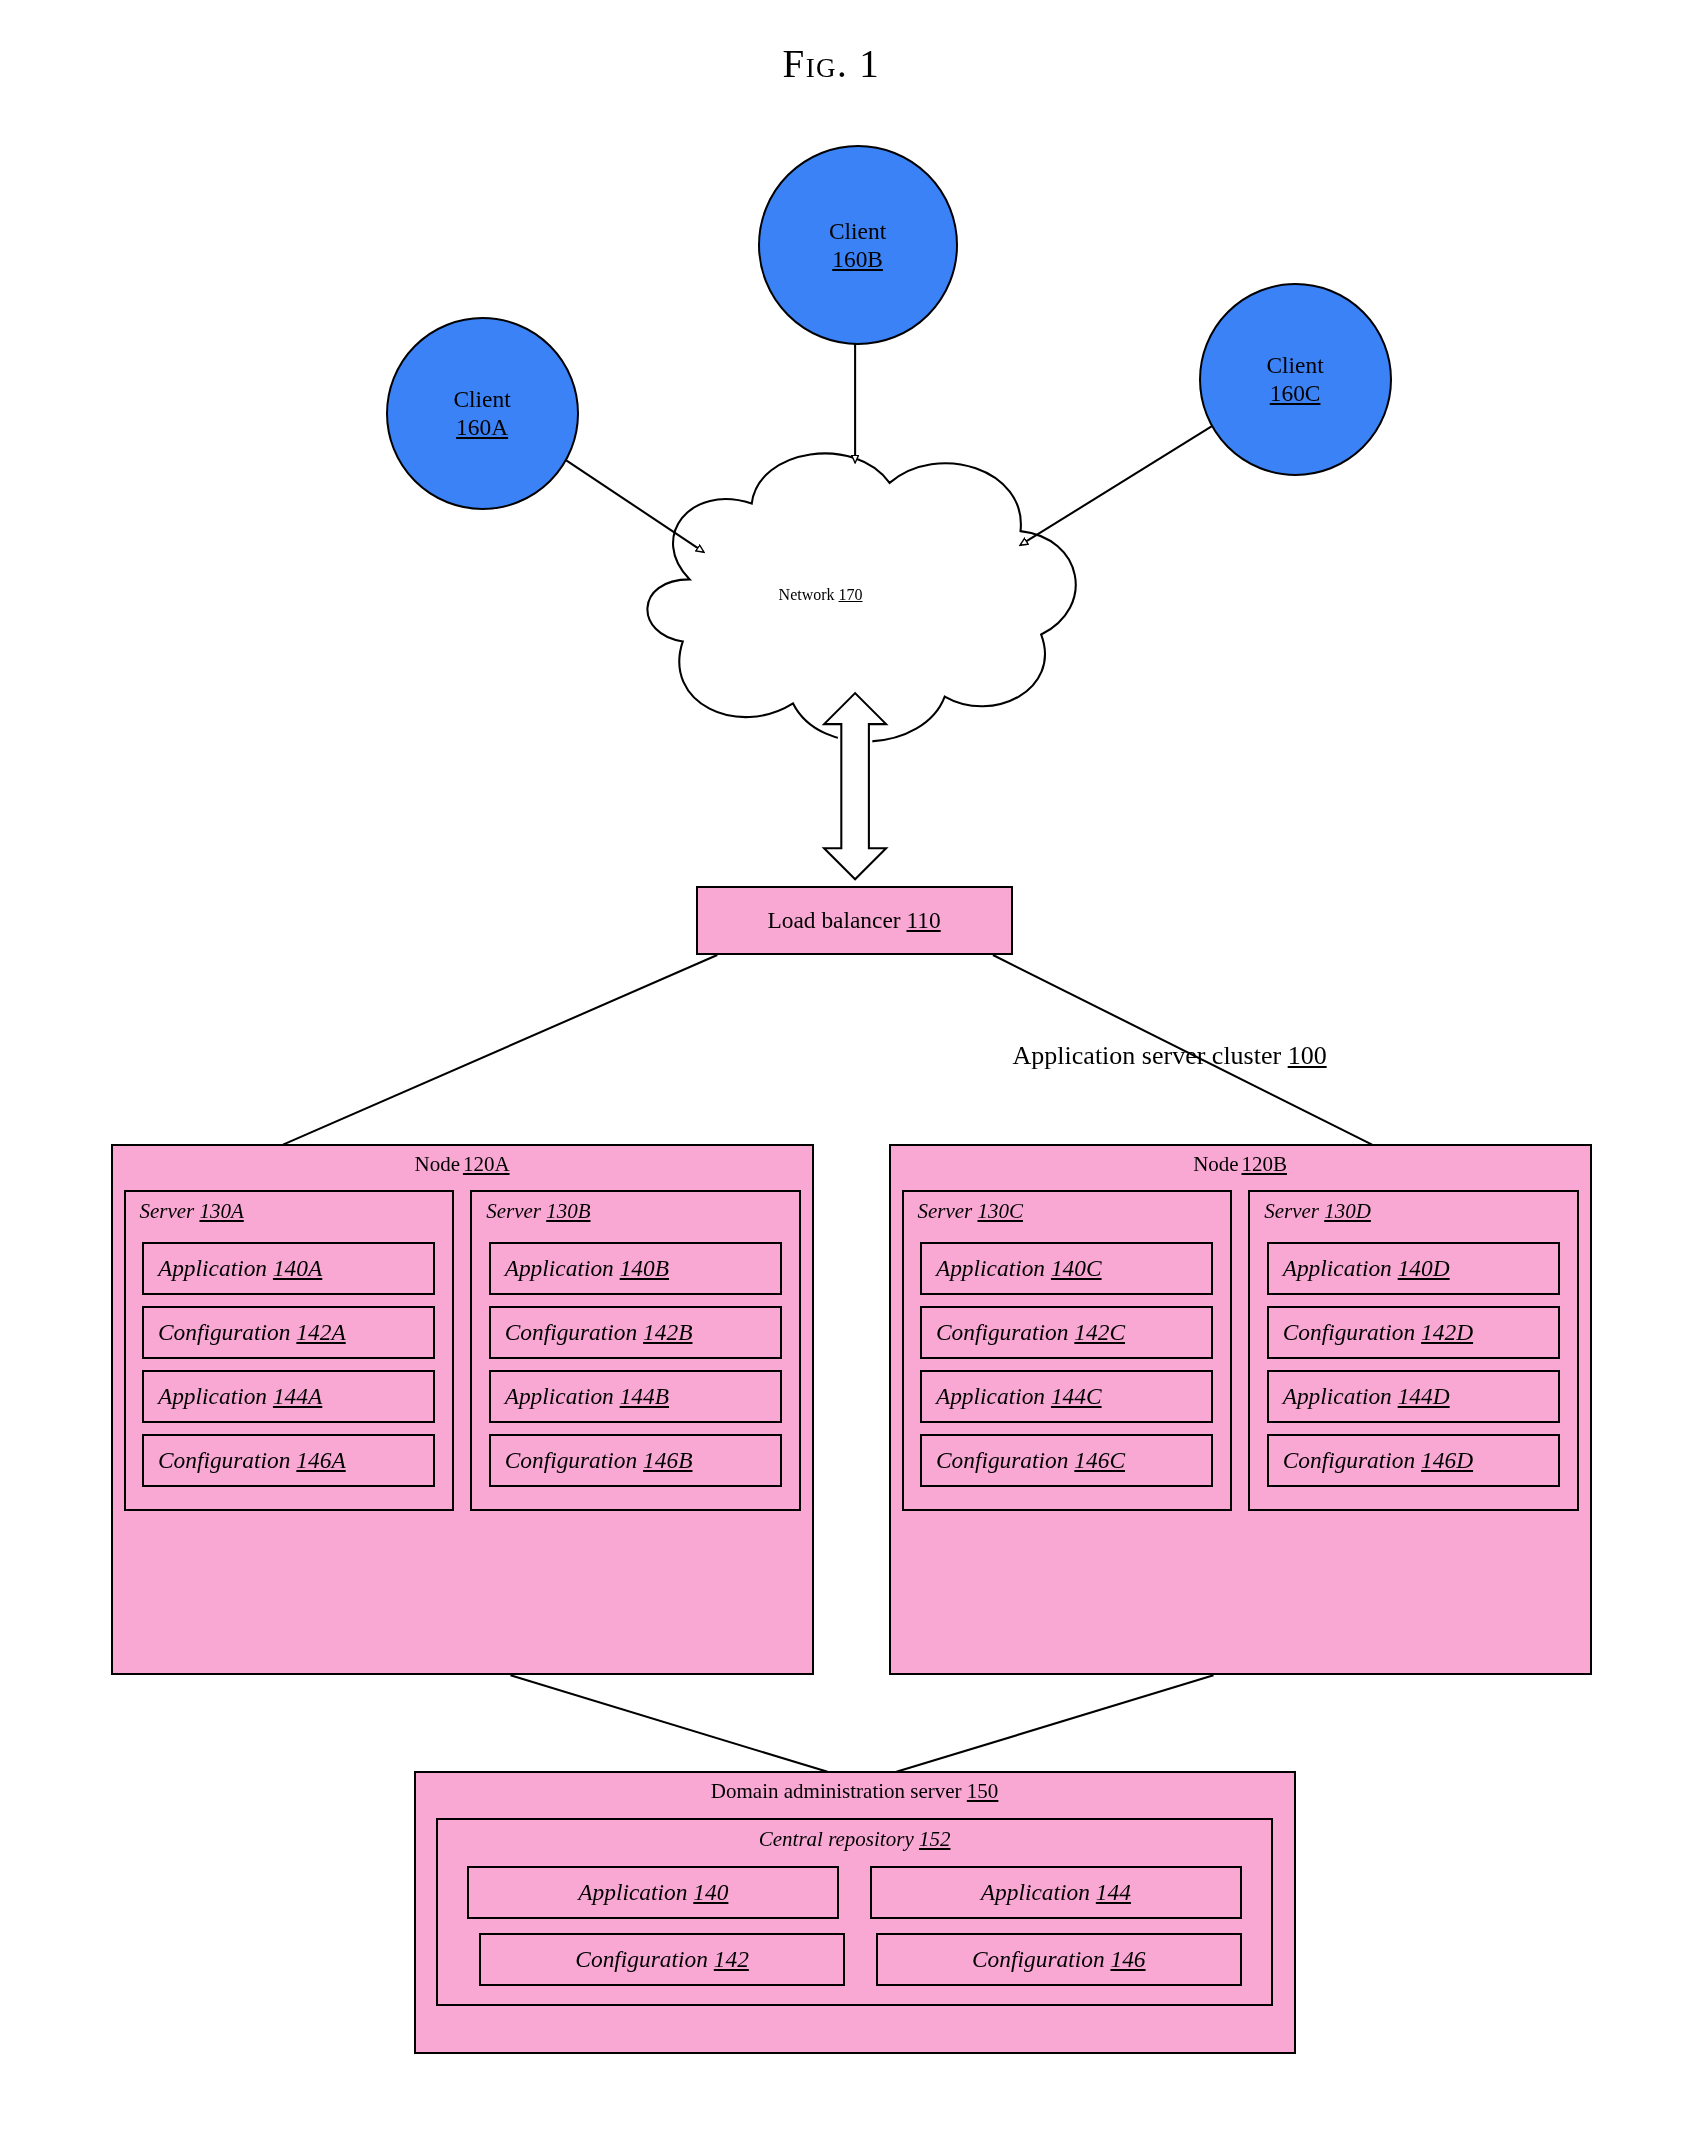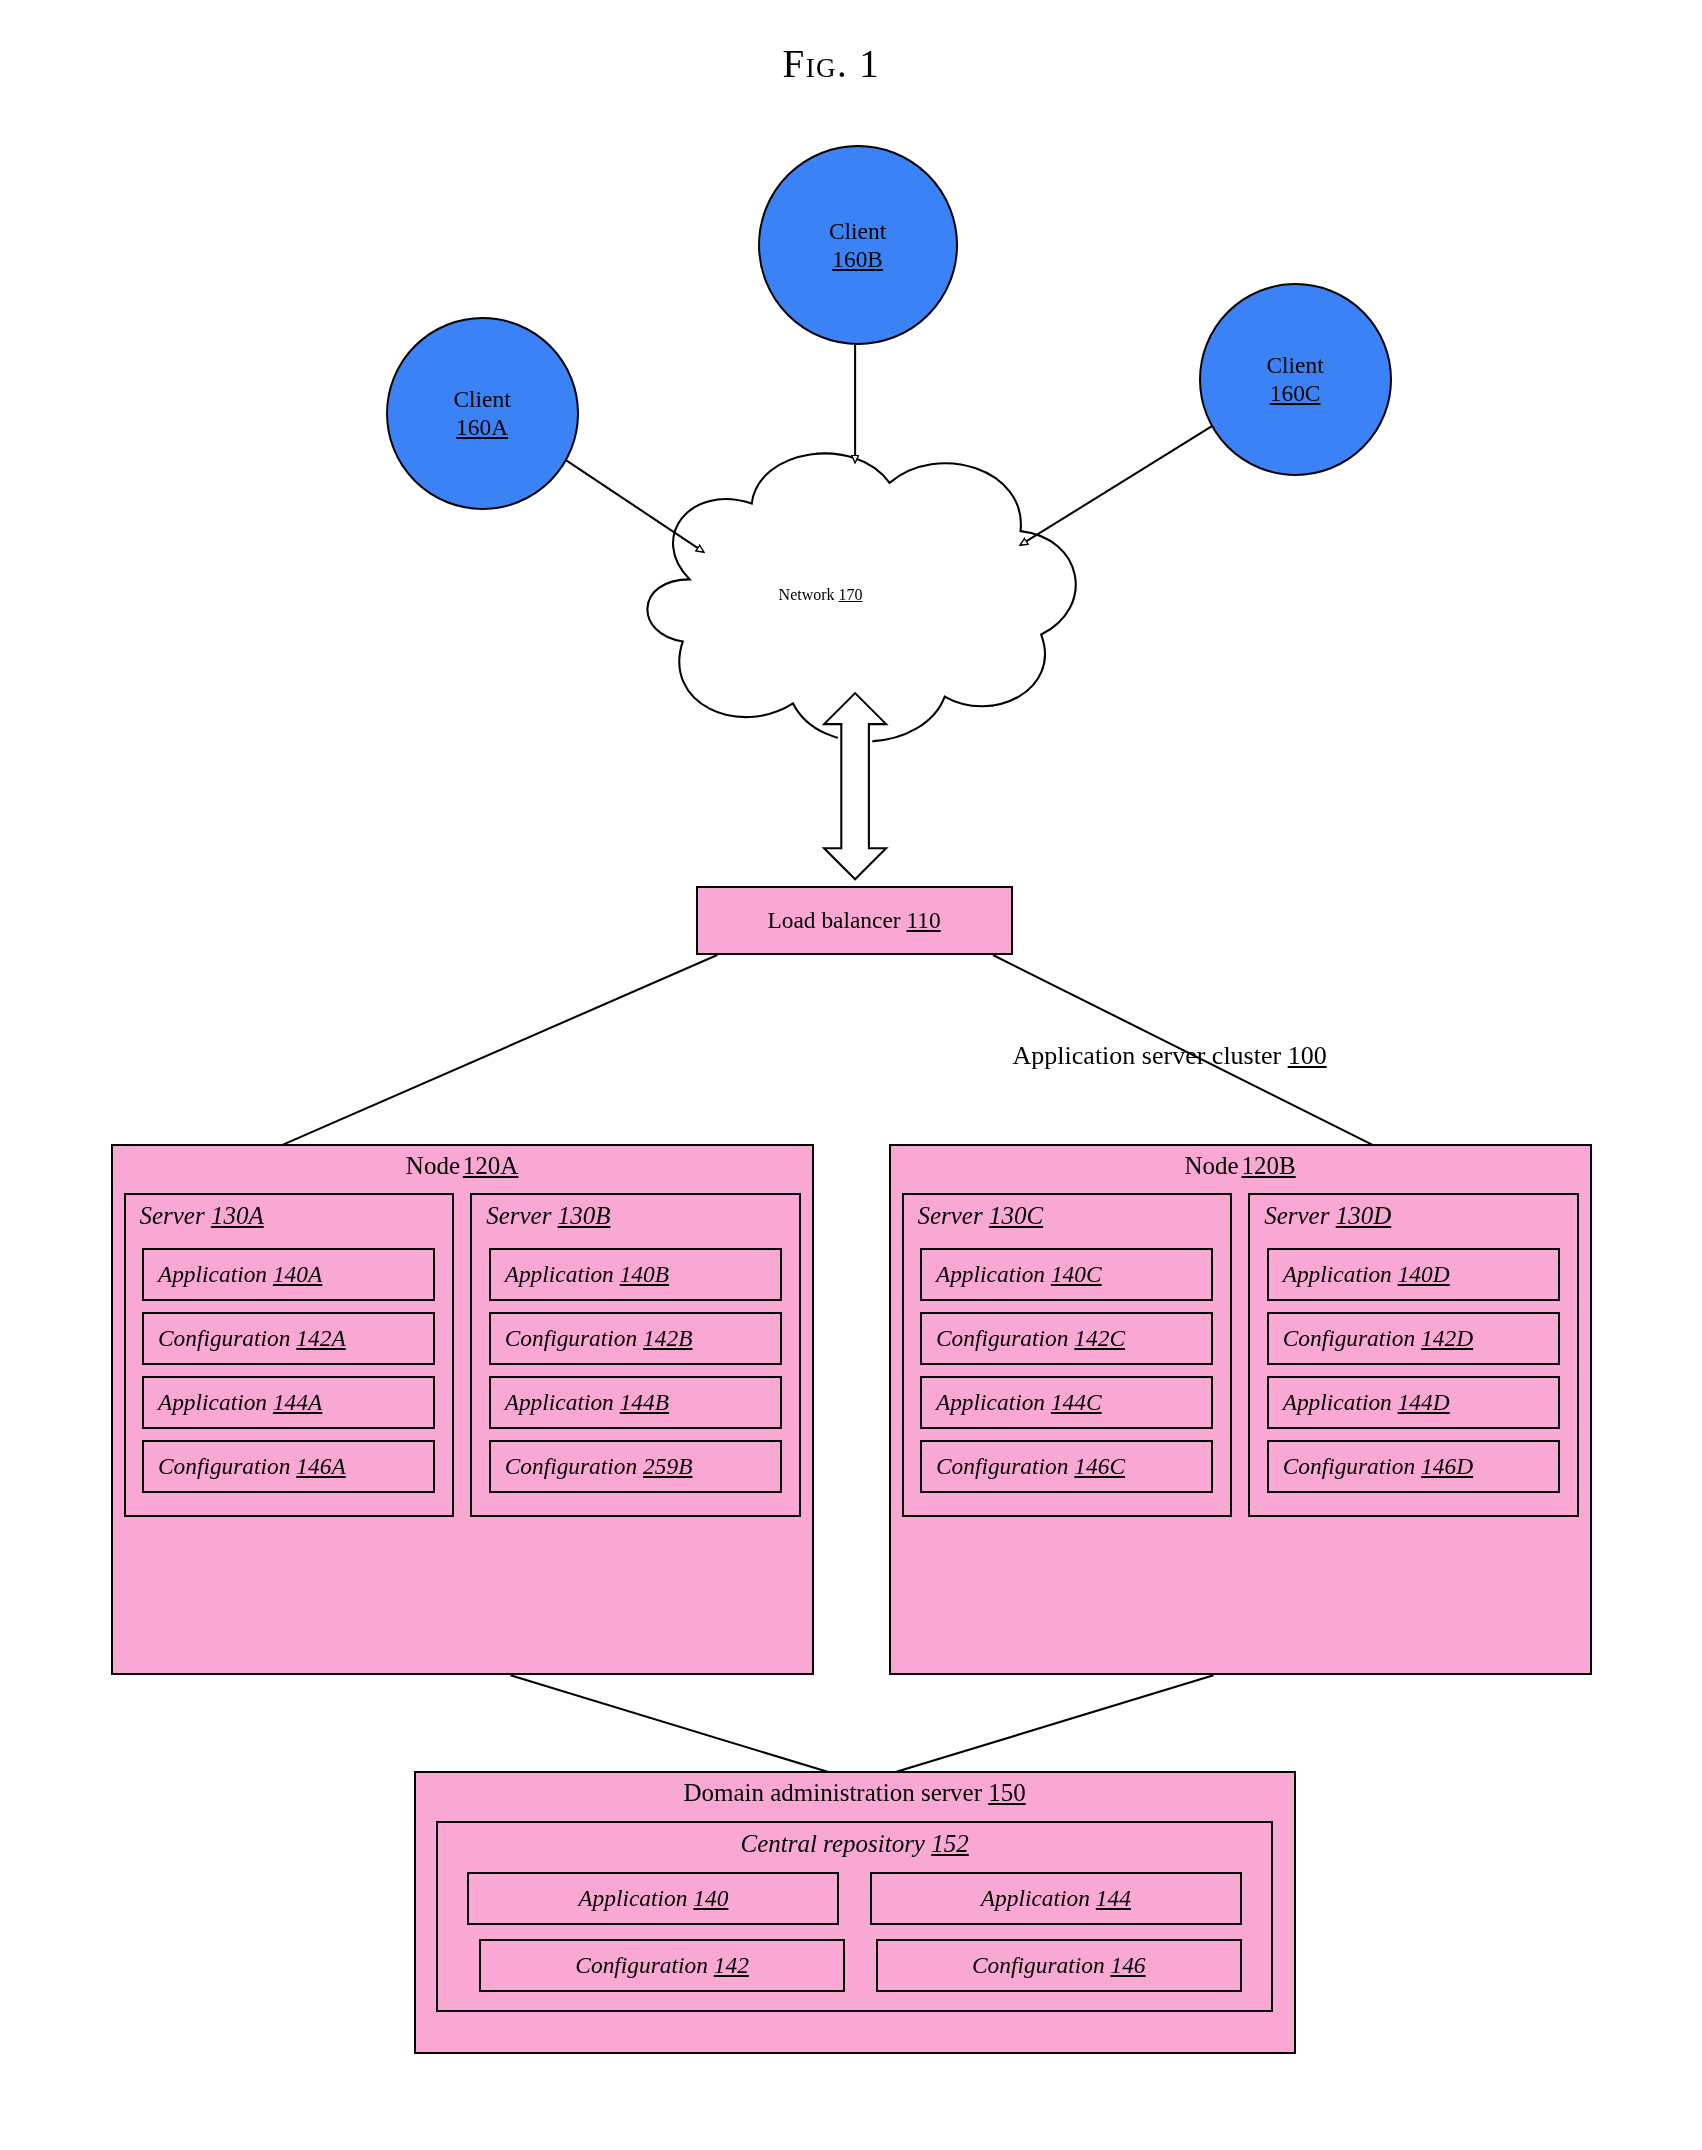--- a/index.html
+++ b/index.html
@@ -42,21 +42,21 @@
     background: #f9a8d4;
     font-size: 23.4px;
   }
   .box.center {
     display: flex;
     align-items: center;
     justify-content: center;
   }
   .node-title, .server-title, .das-title, .repo-title {
     text-align: center;
-    font-size: 25px;
+    font-size: 21px;
     padding-top: 6.9px;
     padding-bottom: 6.9px;
   }
   .server-title, .das-title, .repo-title, .inner-label {
     text-align: left;
     padding-left: 13.8px;
   }
   .node-title { text-align: center; }
   .server-box {
     position: relative;
@@ -202,21 +202,21 @@
         <div class="inner-box"><span>Application</span>&nbsp;<span class="uline">144A</span></div>
         <div class="inner-box"><span>Configuration</span>&nbsp;<span class="uline">146A</span></div>
       </div>
       <div class="server-box">
         <div class="server-title">
           <span>Server</span>&nbsp;<span class="uline">130B</span>
         </div>
         <div class="inner-box"><span>Application</span>&nbsp;<span class="uline">140B</span></div>
         <div class="inner-box"><span>Configuration</span>&nbsp;<span class="uline">142B</span></div>
         <div class="inner-box"><span>Application</span>&nbsp;<span class="uline">144B</span></div>
-        <div class="inner-box"><span>Configuration</span>&nbsp;<span class="uline">259B</span></div>
+        <div class="inner-box"><span>Configuration</span>&nbsp;<span class="uline">146B</span></div>
       </div>
     </div>
   </div>
 
   <div class="box" style="left:861px; top:1116px; width:703px; height:531px;">
     <div class="node-title">
       <span>Node</span><span class="uline" style="padding-left:2.8px;">120B</span>
     </div>
     <div class="servers-row">
       <div class="server-box">

